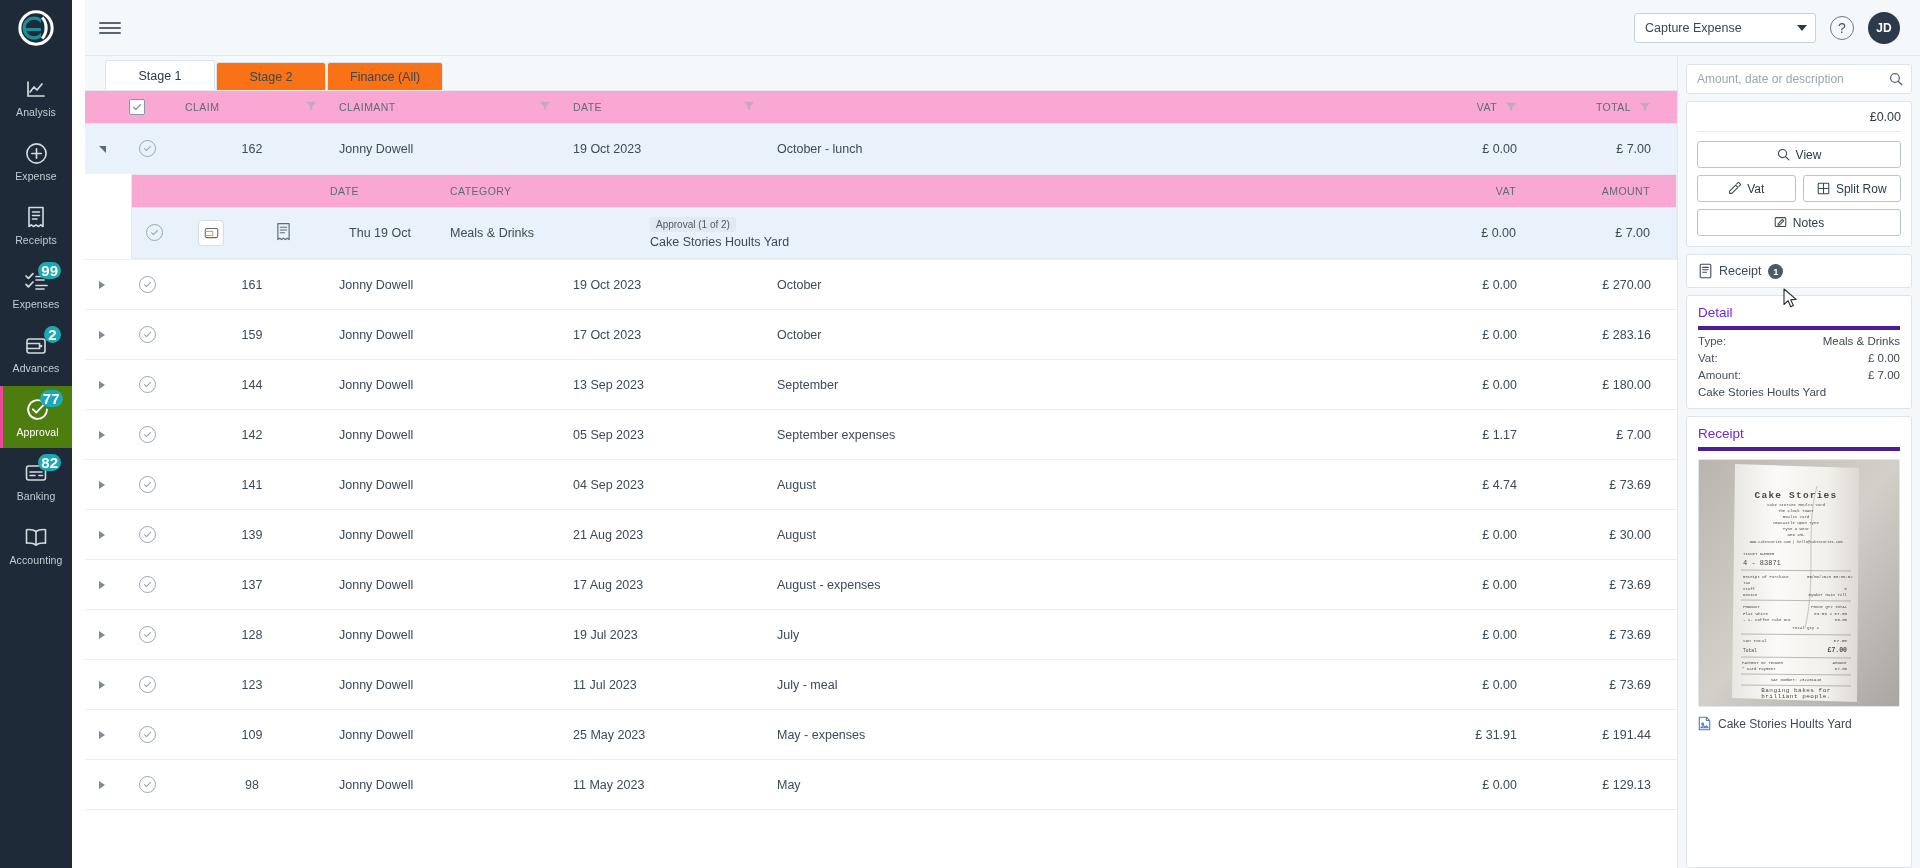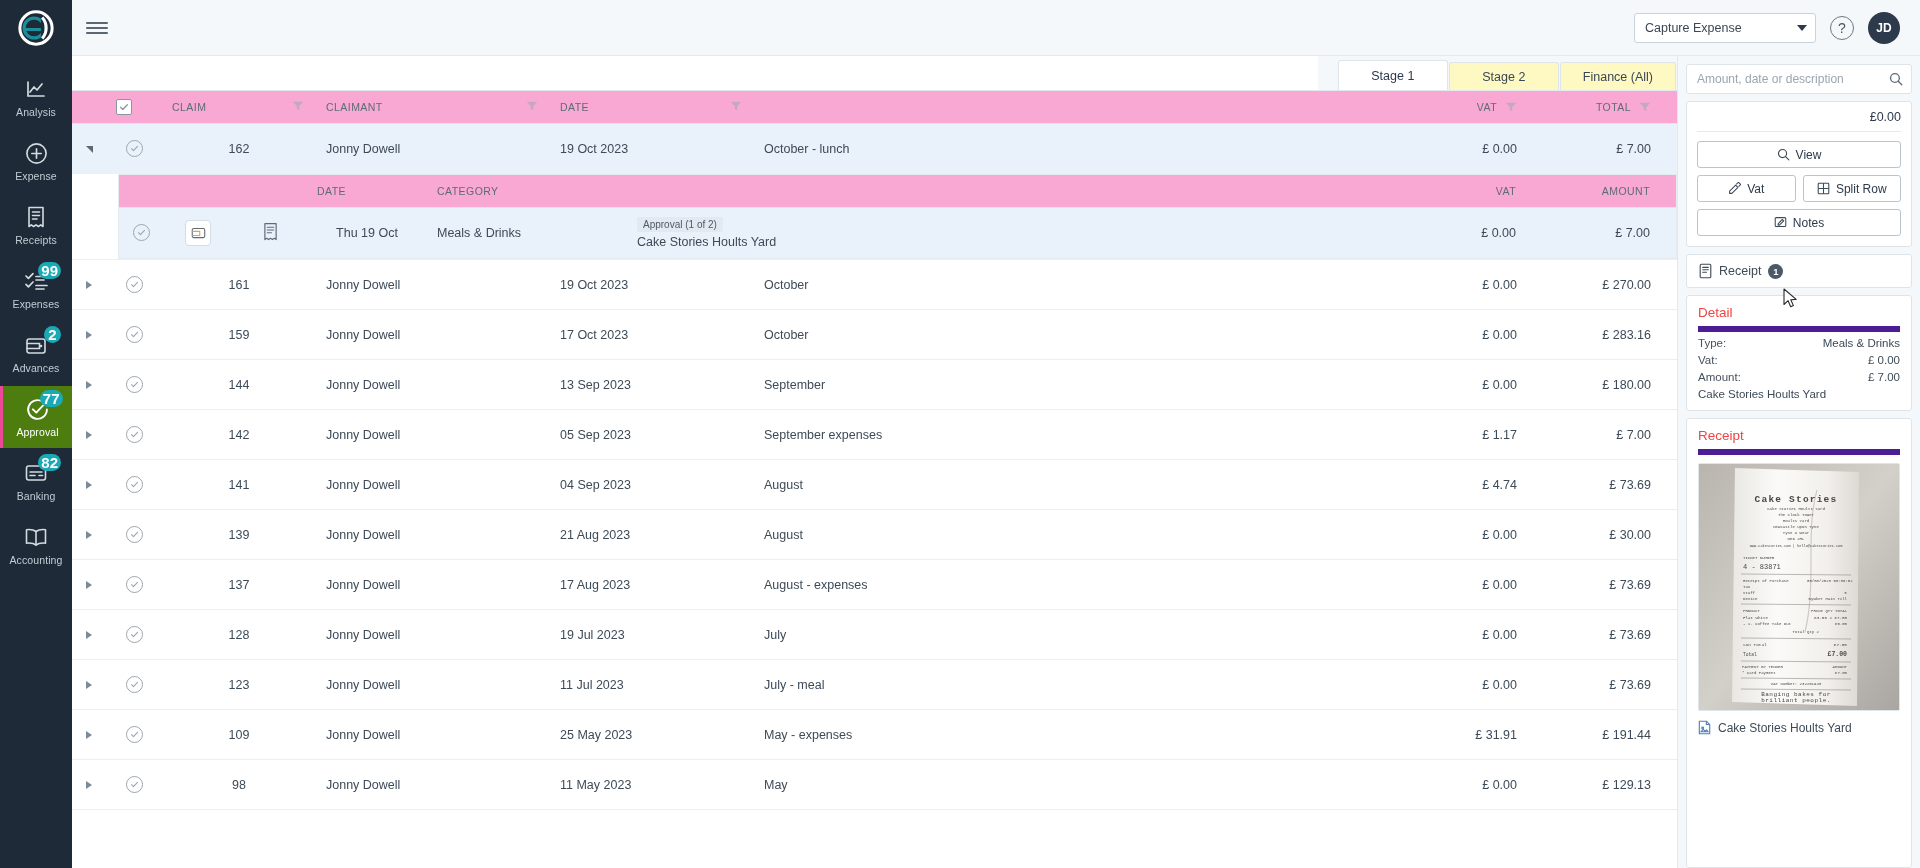--- a/index.html
+++ b/index.html
@@ -66,20 +66,21 @@
     text-align: center;
     padding: 0 3px;
     font-weight: 600;
   }
 
   
   .main {
     flex: 1; height: 868px;
     display: flex; flex-direction: column;
     min-width: 0;
+    padding-left: 13px;
   }
 
   
   .topbar {
     height: 56px;
     background: #f4f8fa;
     border-bottom: 1px solid #e2e8ec;
     display: flex; align-items: center;
     padding: 0 20px 0 14px;
     flex-shrink: 0;
@@ -128,40 +129,39 @@
   
   .content {
     flex: 1; display: flex;
     min-height: 0;
     background: #fff;
   }
   .left-pane {
     flex: 1; min-width: 0;
     display: flex; flex-direction: column;
     background: #fff;
-    align-items: flex-end;
   }
 
   
   .tabs {
     height: 34px;
     background: #f4f8fa;
     display: flex;
     align-items: flex-end;
     padding-left: 20px;
     flex-shrink: 0;
   }
   .tab {
     height: 28px;
     min-width: 110px;
     padding: 0 22px;
     display: flex; align-items: center; justify-content: center;
     font-size: 12.5px;
     color: #3b4754;
-    background: #fef9c3;
+    background: #f97316;
     border: 1px solid #dde5ea;
     border-bottom: none;
     border-radius: 3px 3px 0 0;
     cursor: pointer;
     margin-right: 1px;
   }
   .tab.active {
     background: #ffffff;
     color: #2c3a4b;
     height: 30px;
@@ -326,21 +326,21 @@
     font-size: 12.5px; color: #3d4a57;
     cursor: pointer;
   }
   .count-pill {
     width: 15px; height: 15px; border-radius: 50%;
     background: #4b5a68; color: #fff;
     font-size: 9.5px; line-height: 15px; text-align: center;
     font-weight: 600;
   }
   .detail-card { padding: 9px 11px 10px 11px; }
-  .card-title { font-size: 13.5px; color: #ef4444; padding-bottom: 6px; border-bottom: 6px solid #4c1d95; }
+  .card-title { font-size: 13.5px; color: #6d28d9; padding-bottom: 6px; border-bottom: 4px solid #4c1d95; }
   .kv { display: flex; justify-content: space-between; font-size: 11.5px; color: #3d4a57; margin-top: 5px; }
   .kv .k { color: #46525f; }
   .merchant-sm { font-size: 11.5px; color: #3d4a57; margin-top: 5px; }
   .receipt-card { padding: 9px 11px 10px 11px; flex: 1; min-height: 0; display: flex; flex-direction: column; }
   .receipt-frame {
     margin-top: 8px;
     border: 1px solid #dfe6ea;
     border-radius: 2px;
     height: 248px;
     overflow: hidden;

